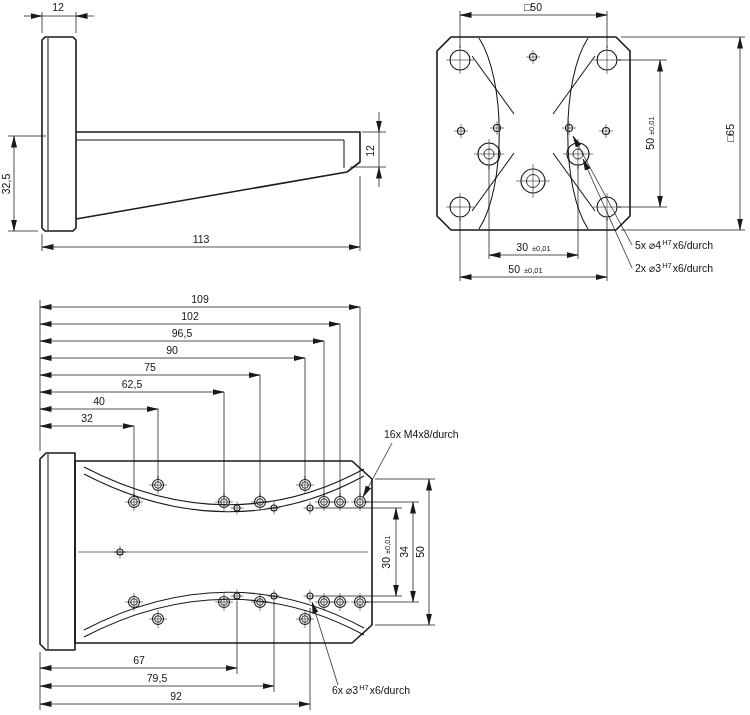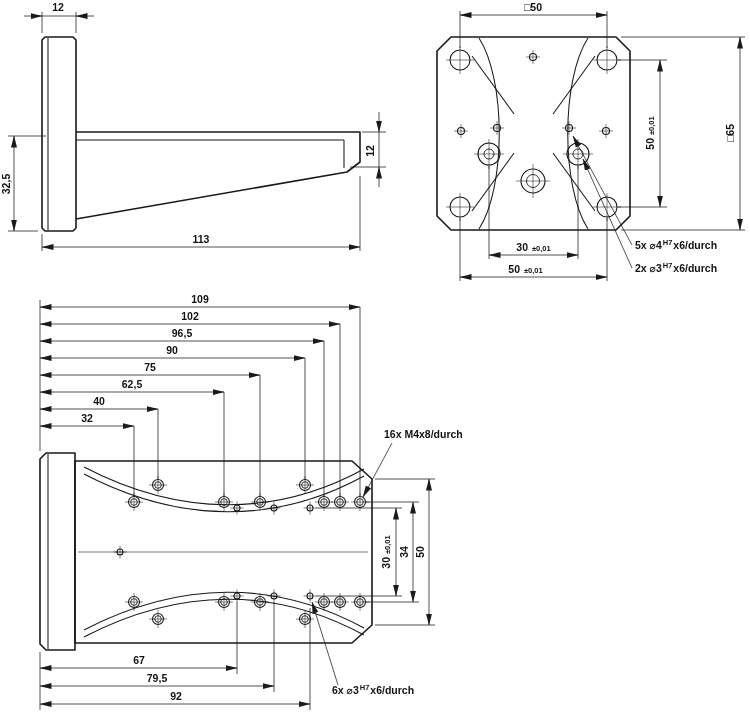--- a/index.html
+++ b/index.html
@@ -1,16 +1,16 @@
 <!DOCTYPE html>
 <html><head>
 <meta charset="utf-8">
 <style>
   html,body{margin:0;padding:0;background:#ffffff;}
-  .stage{position:relative;width:750px;height:715px;background:#ffffff;overflow:hidden;font-weight:bold;}
+  .stage{position:relative;width:750px;height:715px;background:#ffffff;overflow:hidden;}
   svg{display:block;}
   
   .ol{fill:none;stroke:#1a1a1a;stroke-width:1.6;stroke-linejoin:round;}
   .il{fill:none;stroke:#1a1a1a;stroke-width:1.05;}
   .h{fill:none;stroke:#1a1a1a;stroke-width:1.1;}
   .h2{fill:none;stroke:#1a1a1a;stroke-width:0.9;}
   .cl{fill:none;stroke:#1a1a1a;stroke-width:0.55;}
   .dl{fill:none;stroke:#1a1a1a;stroke-width:0.75;}
   .thin{fill:none;stroke:#1a1a1a;stroke-width:0.6;}
   text{font-family:"Liberation Sans","DejaVu Sans",sans-serif;font-size:10.5px;fill:#111;}

